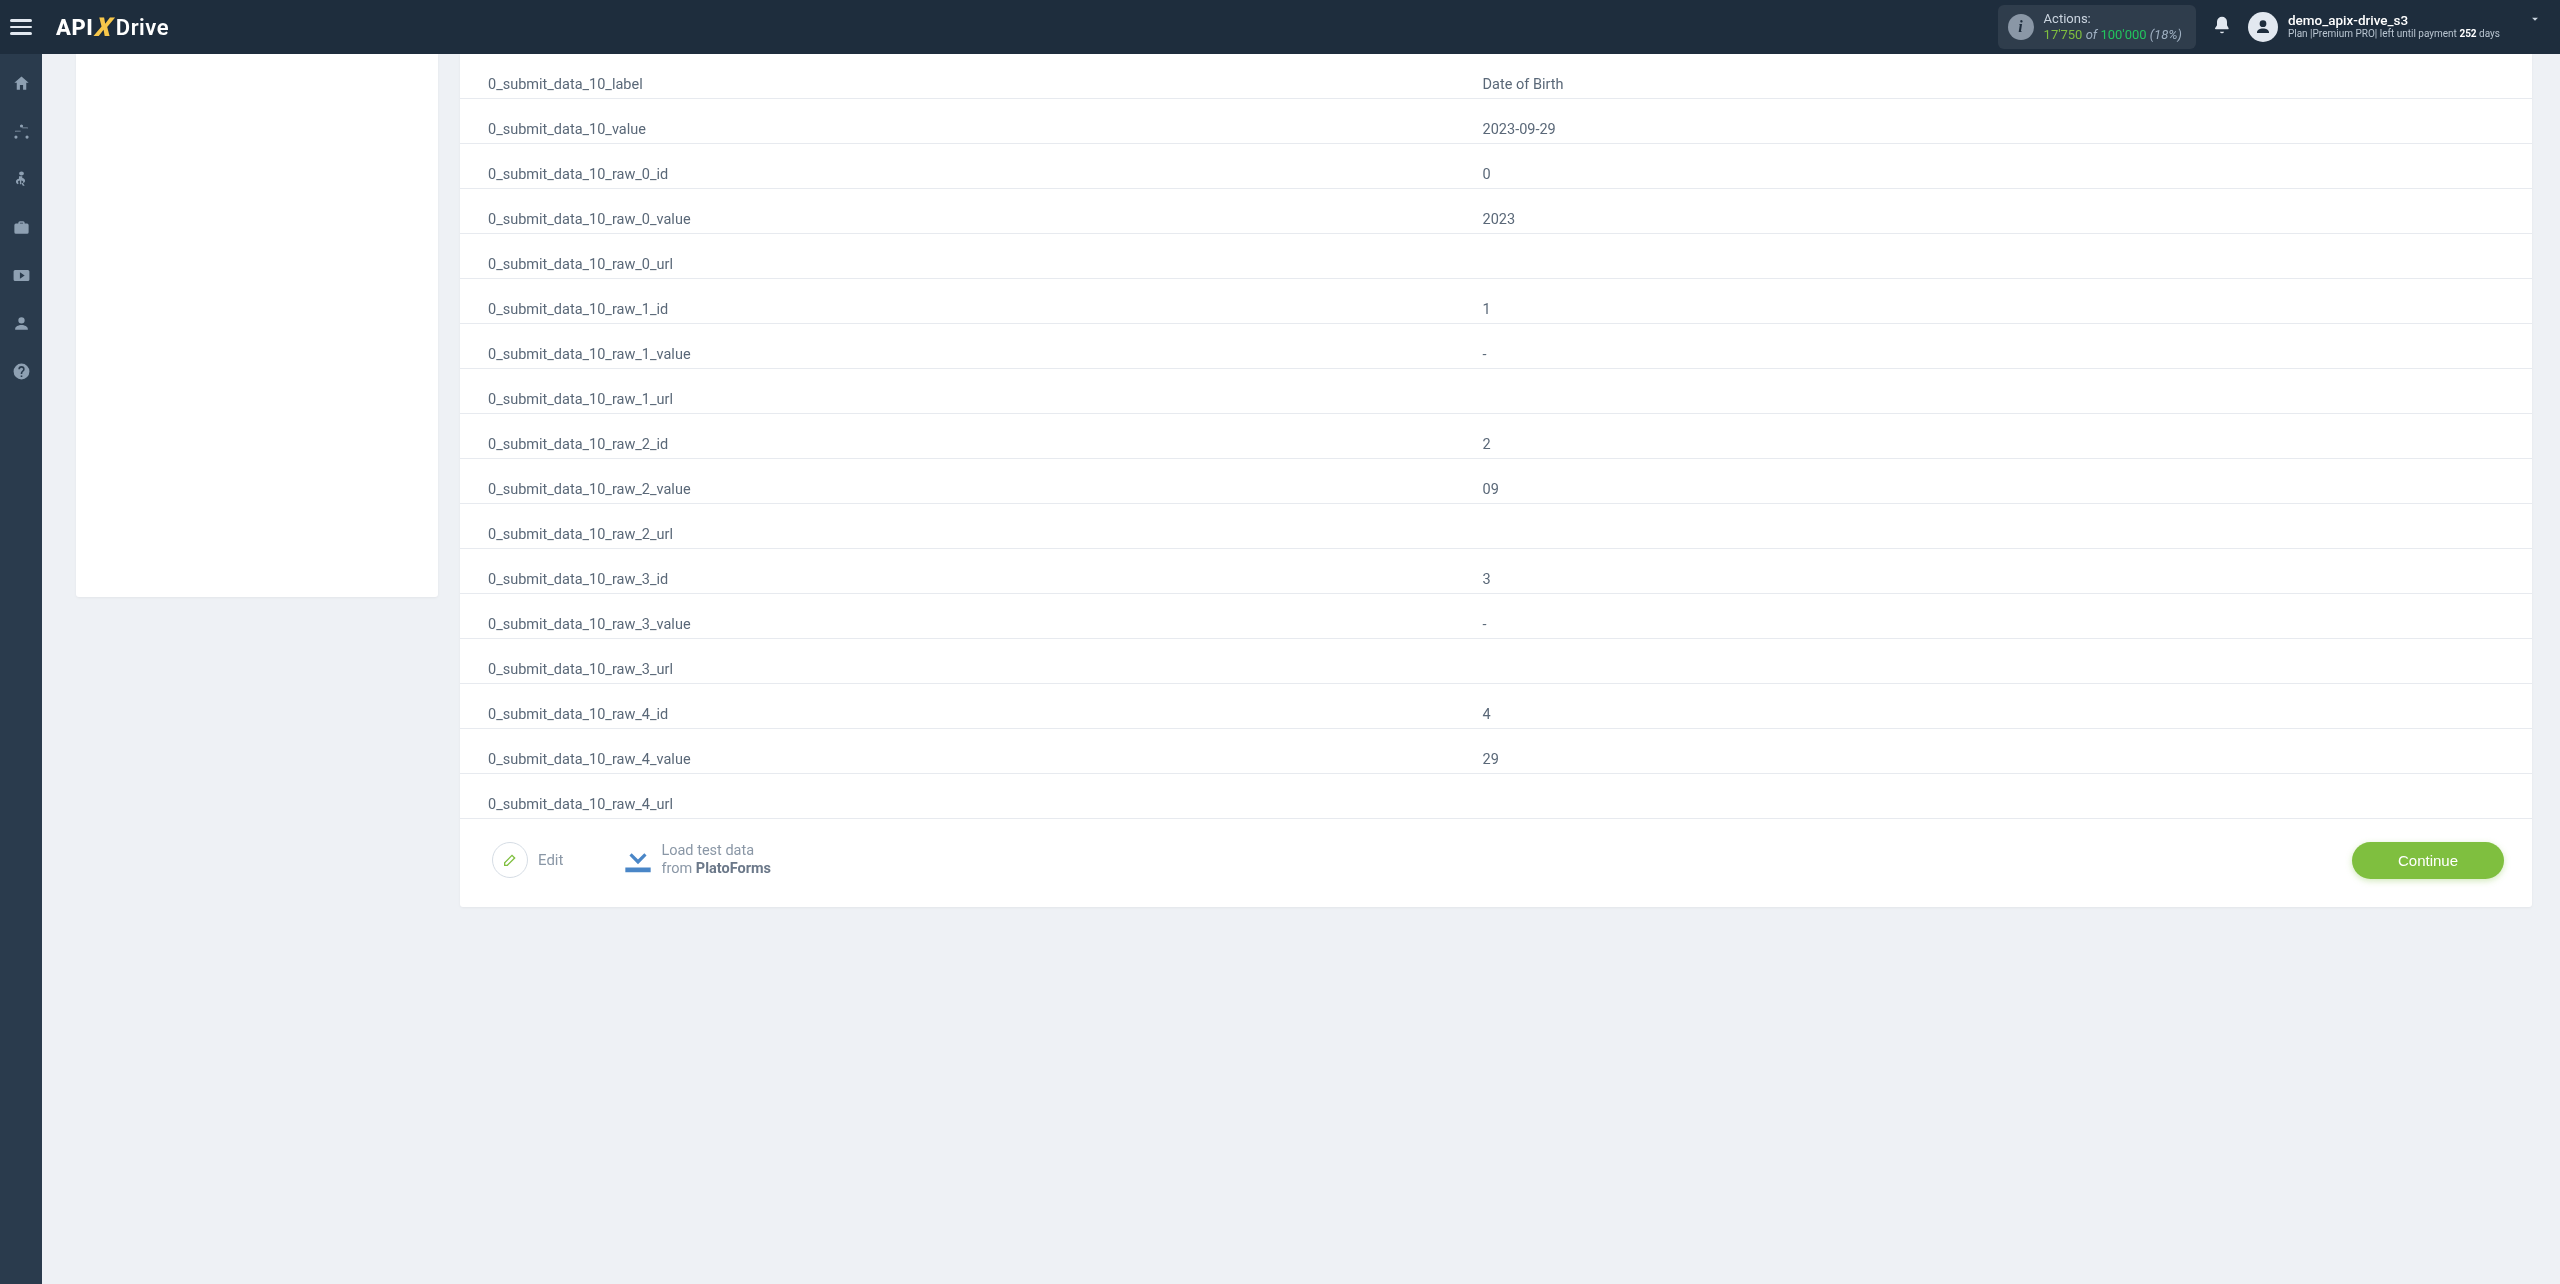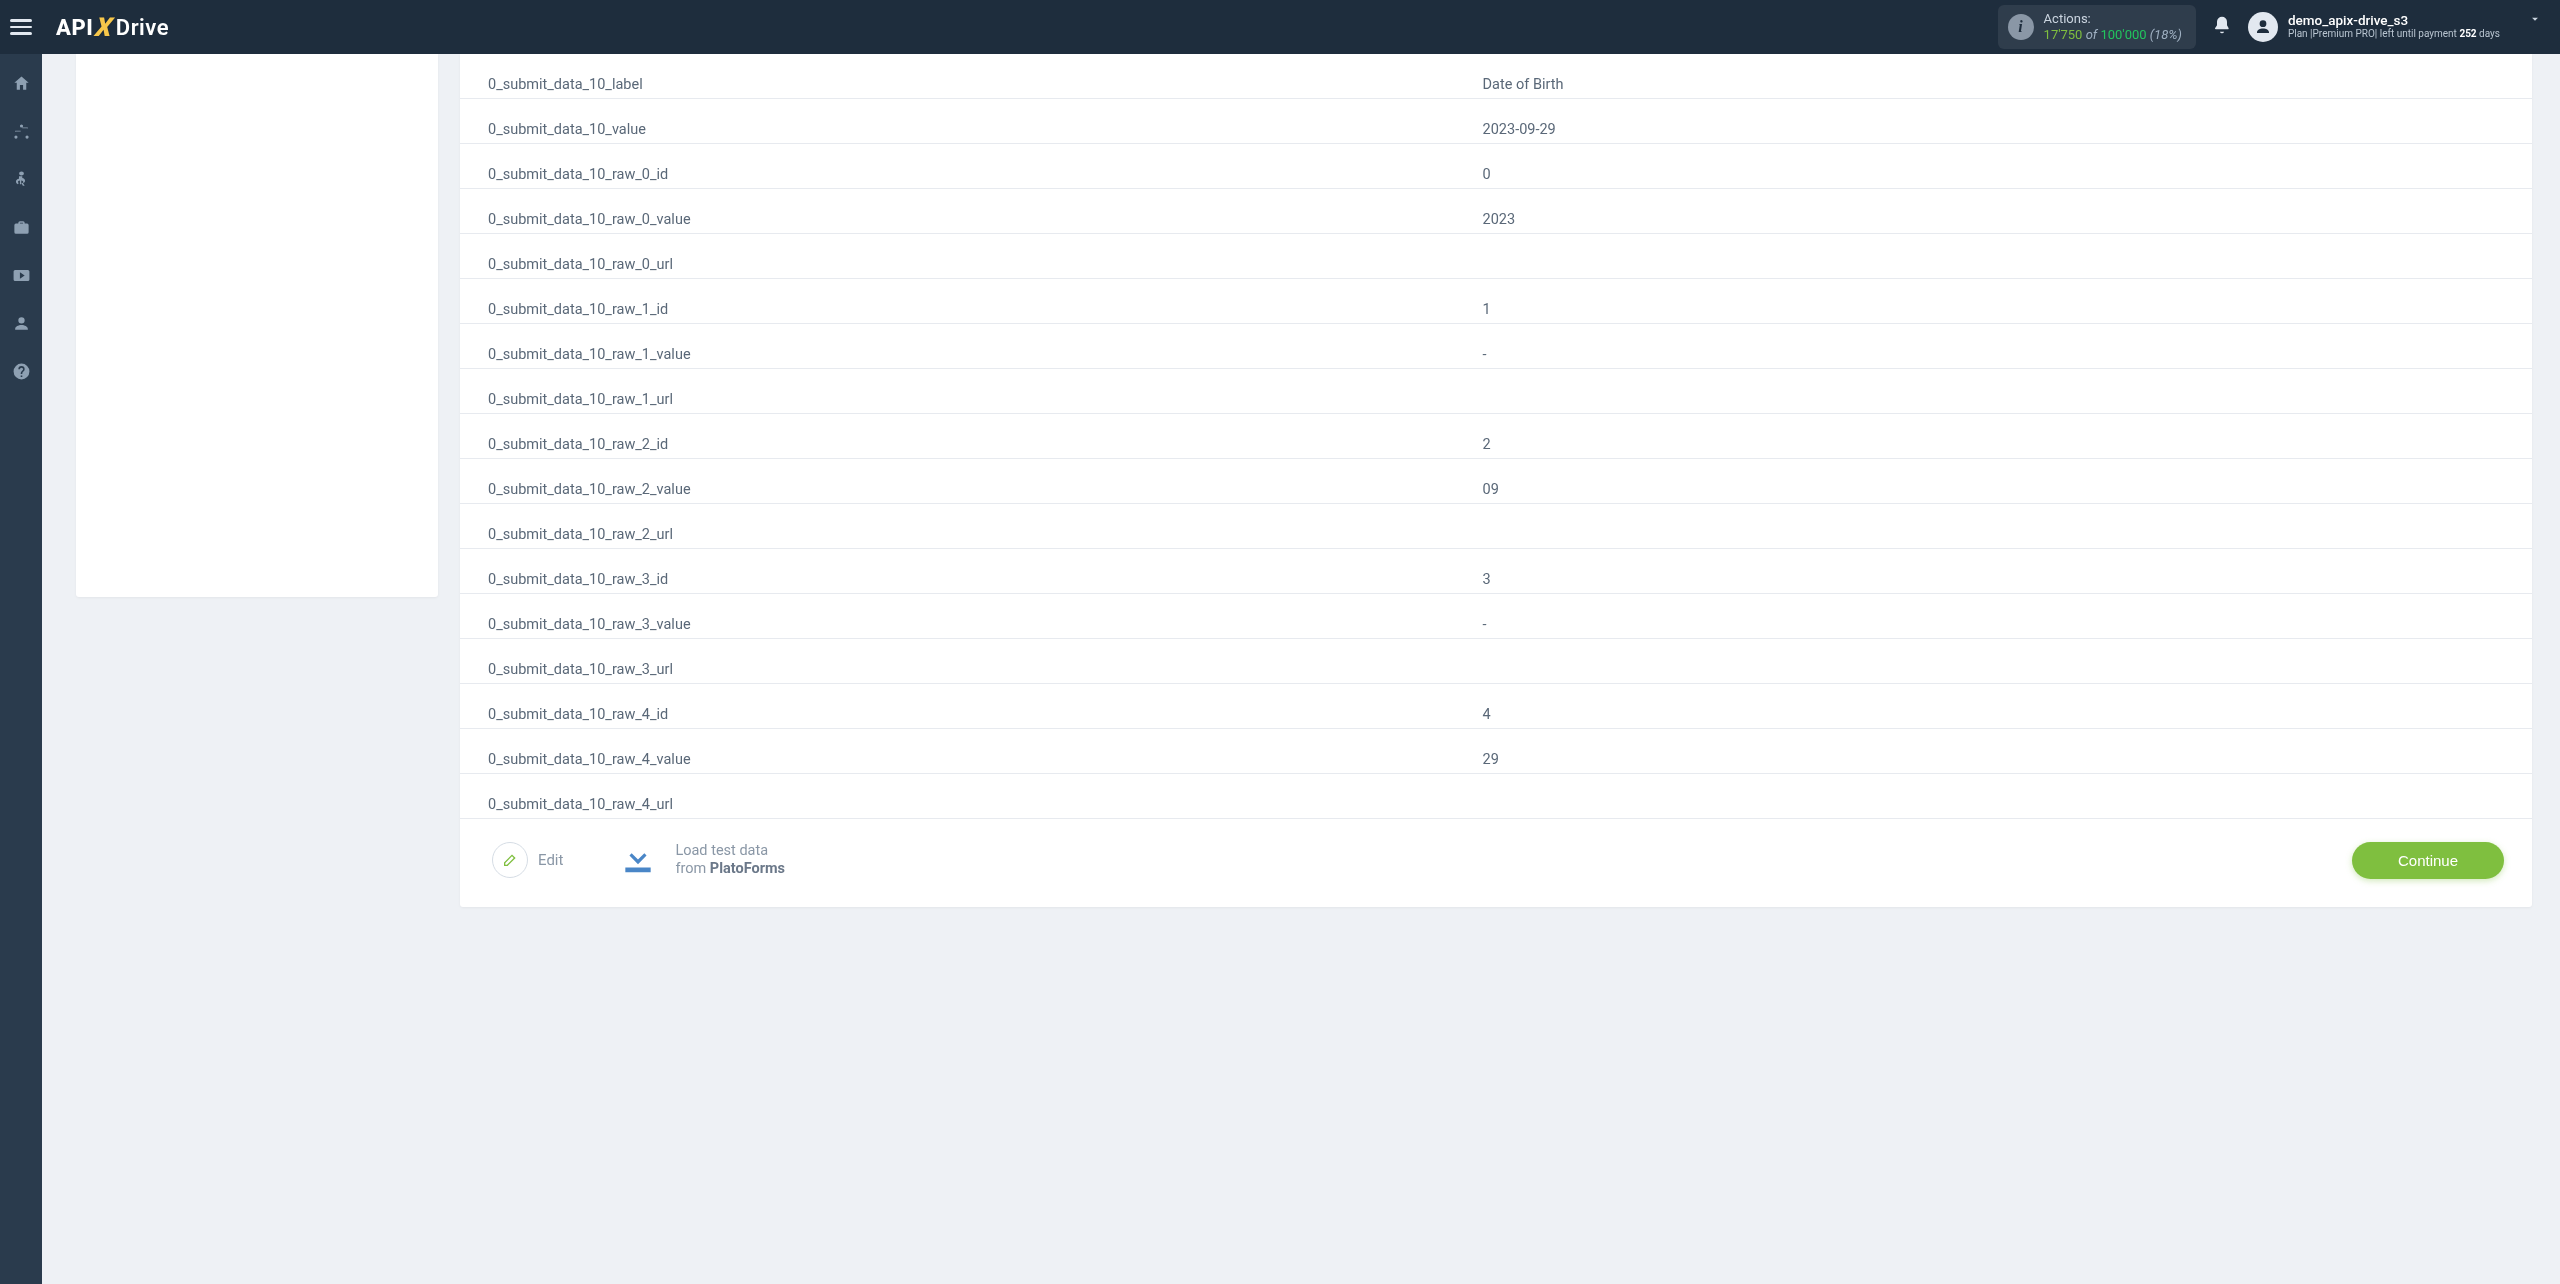--- a/index.html
+++ b/index.html
@@ -166,21 +166,21 @@
     font-size: 15px;
   }
   .edit-icon-wrap {
     width: 36px; height: 36px; border-radius: 50%;
     border: 1px solid #d6dde5;
     display:flex; align-items:center; justify-content:center;
   }
   .edit-icon-wrap svg { width: 16px; height: 16px; stroke: #7fbf3f; fill: none; stroke-width: 2; }
 
   .load-test {
-    display: flex; align-items: center; gap: 18px;
+    display: flex; align-items: center; gap: 4px;
     cursor: pointer;
     margin-left: 40px;
   }
   .load-test svg { width: 38px; height: 38px; fill: #4a86c7; }
   .load-test-text { display:flex; flex-direction:column; line-height:1.25; color:#8a97a6; font-size:14.5px;}
   .load-test-text .l2 b { color:#6b7889; font-weight:700; }
 
   .footer-spacer { flex: 1; }
   .continue-btn {
     background: #7fbf3f;

